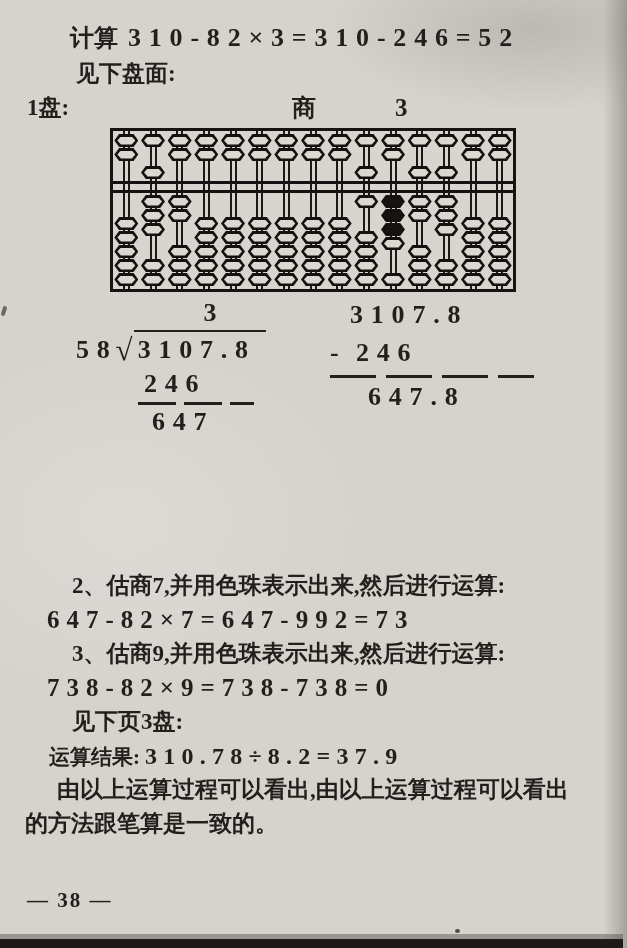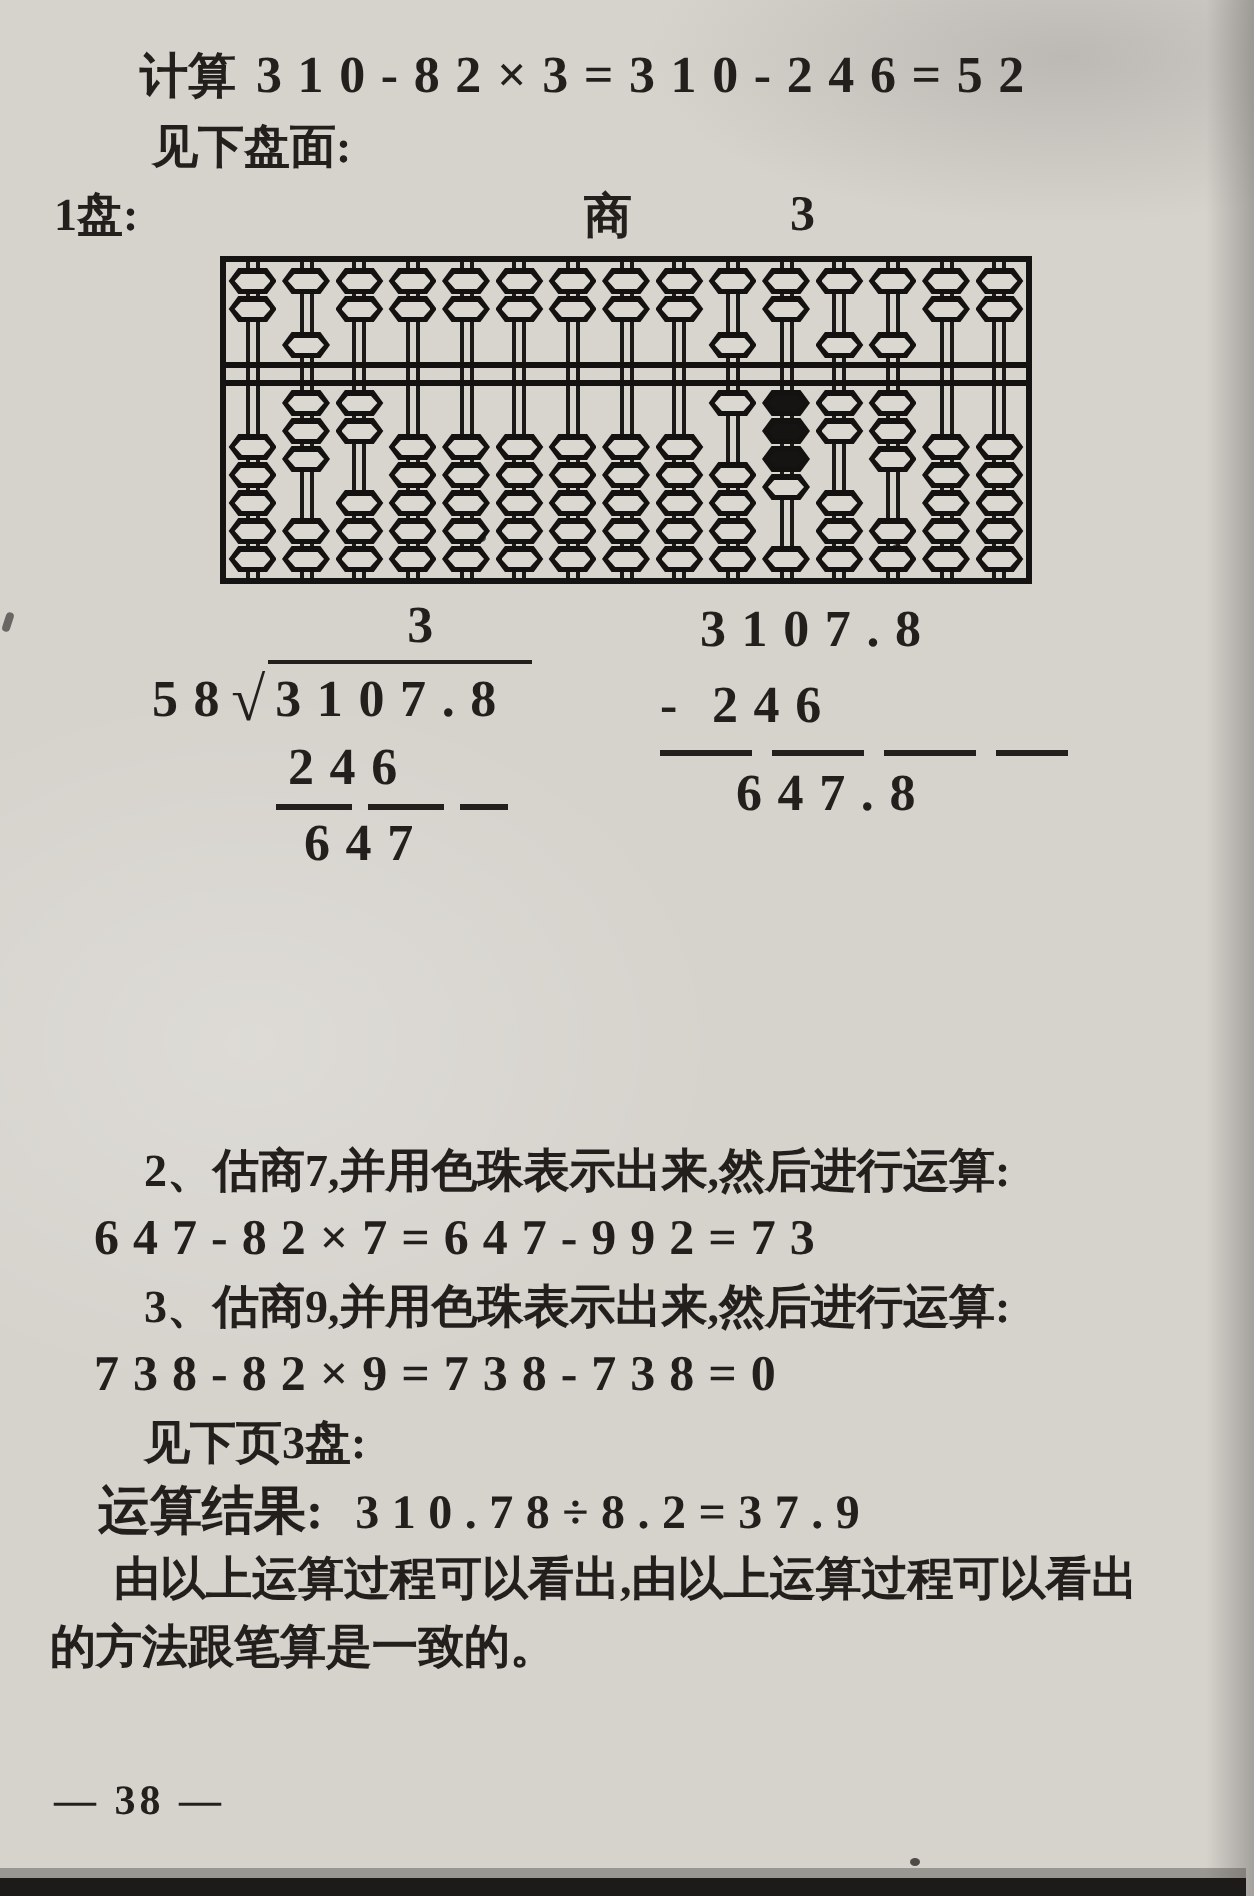--- a/index.html
+++ b/index.html
@@ -80,22 +80,22 @@
     background:repeating-linear-gradient(to right,#221f1d 0 46px,rgba(0,0,0,0) 46px 56px);
   }
   .sw-result{padding-left:38px;margin-top:4px;}
 
   
   .bodyblock{left:25px;top:569px;width:592px;}
   .bodyblock > div{height:34px;line-height:34px;white-space:nowrap;}
   .cjk-line{font-size:23px;font-weight:bold;padding-left:47px;}
   .eq-line{font-size:25px;font-weight:600;letter-spacing:0.28em;padding-left:22px;}
   .result-line{padding-left:24px;}
-  .result-line .cjk{font-size:26px;}
-  .result-line .eq{font-size:24px;letter-spacing:0.26em;margin-left:16px;}
+  .result-line .cjk{font-size:21px;}
+  .result-line .eq{font-size:24px;letter-spacing:0.26em;margin-left:5px;}
   .last1{padding-left:32px;}
   .last2{padding-left:0px;}
 
   .footer{left:27px;top:888px;font-size:21px;font-weight:600;letter-spacing:2px;}
 
   
   .edge-right{right:0;top:0;bottom:0;width:24px;
     background:linear-gradient(to right,rgba(0,0,0,0),rgba(84,82,78,0.38));}
   .edge-bottom{left:0;right:4px;bottom:0;height:9px;background:#1d1b19;}
   .edge-bottom2{left:0;right:4px;bottom:9px;height:5px;background:rgba(80,78,74,0.45);}

